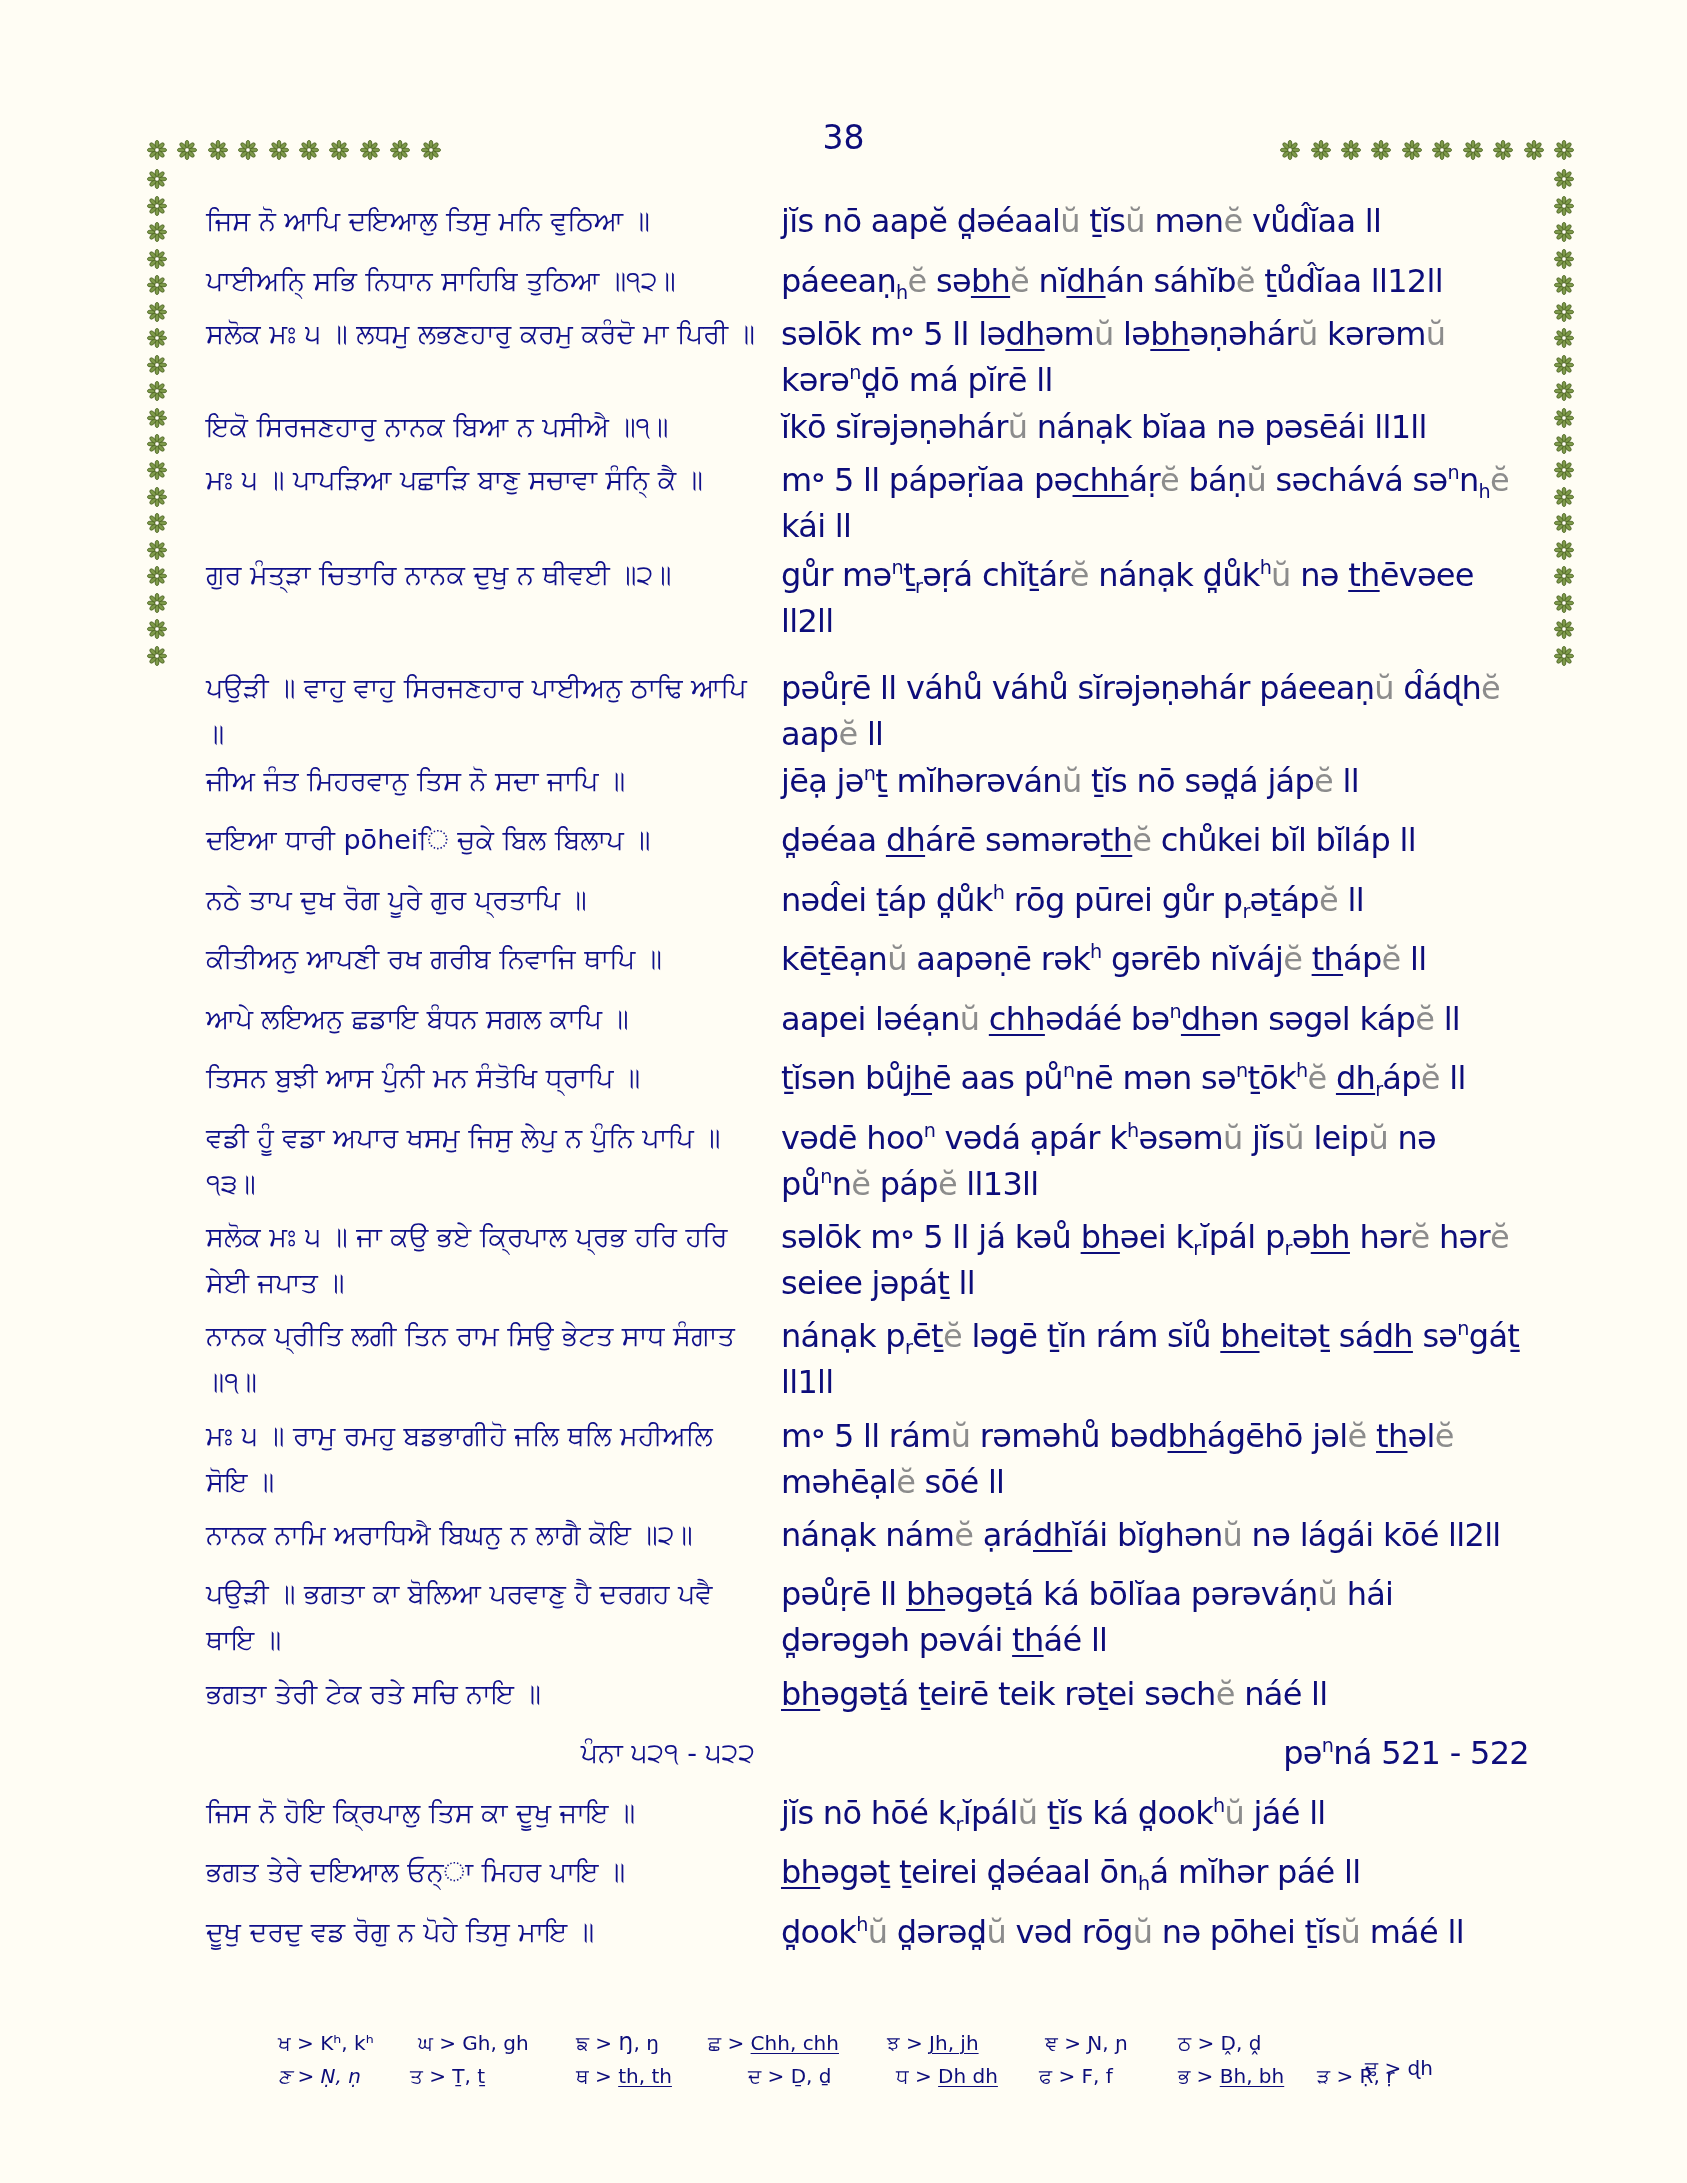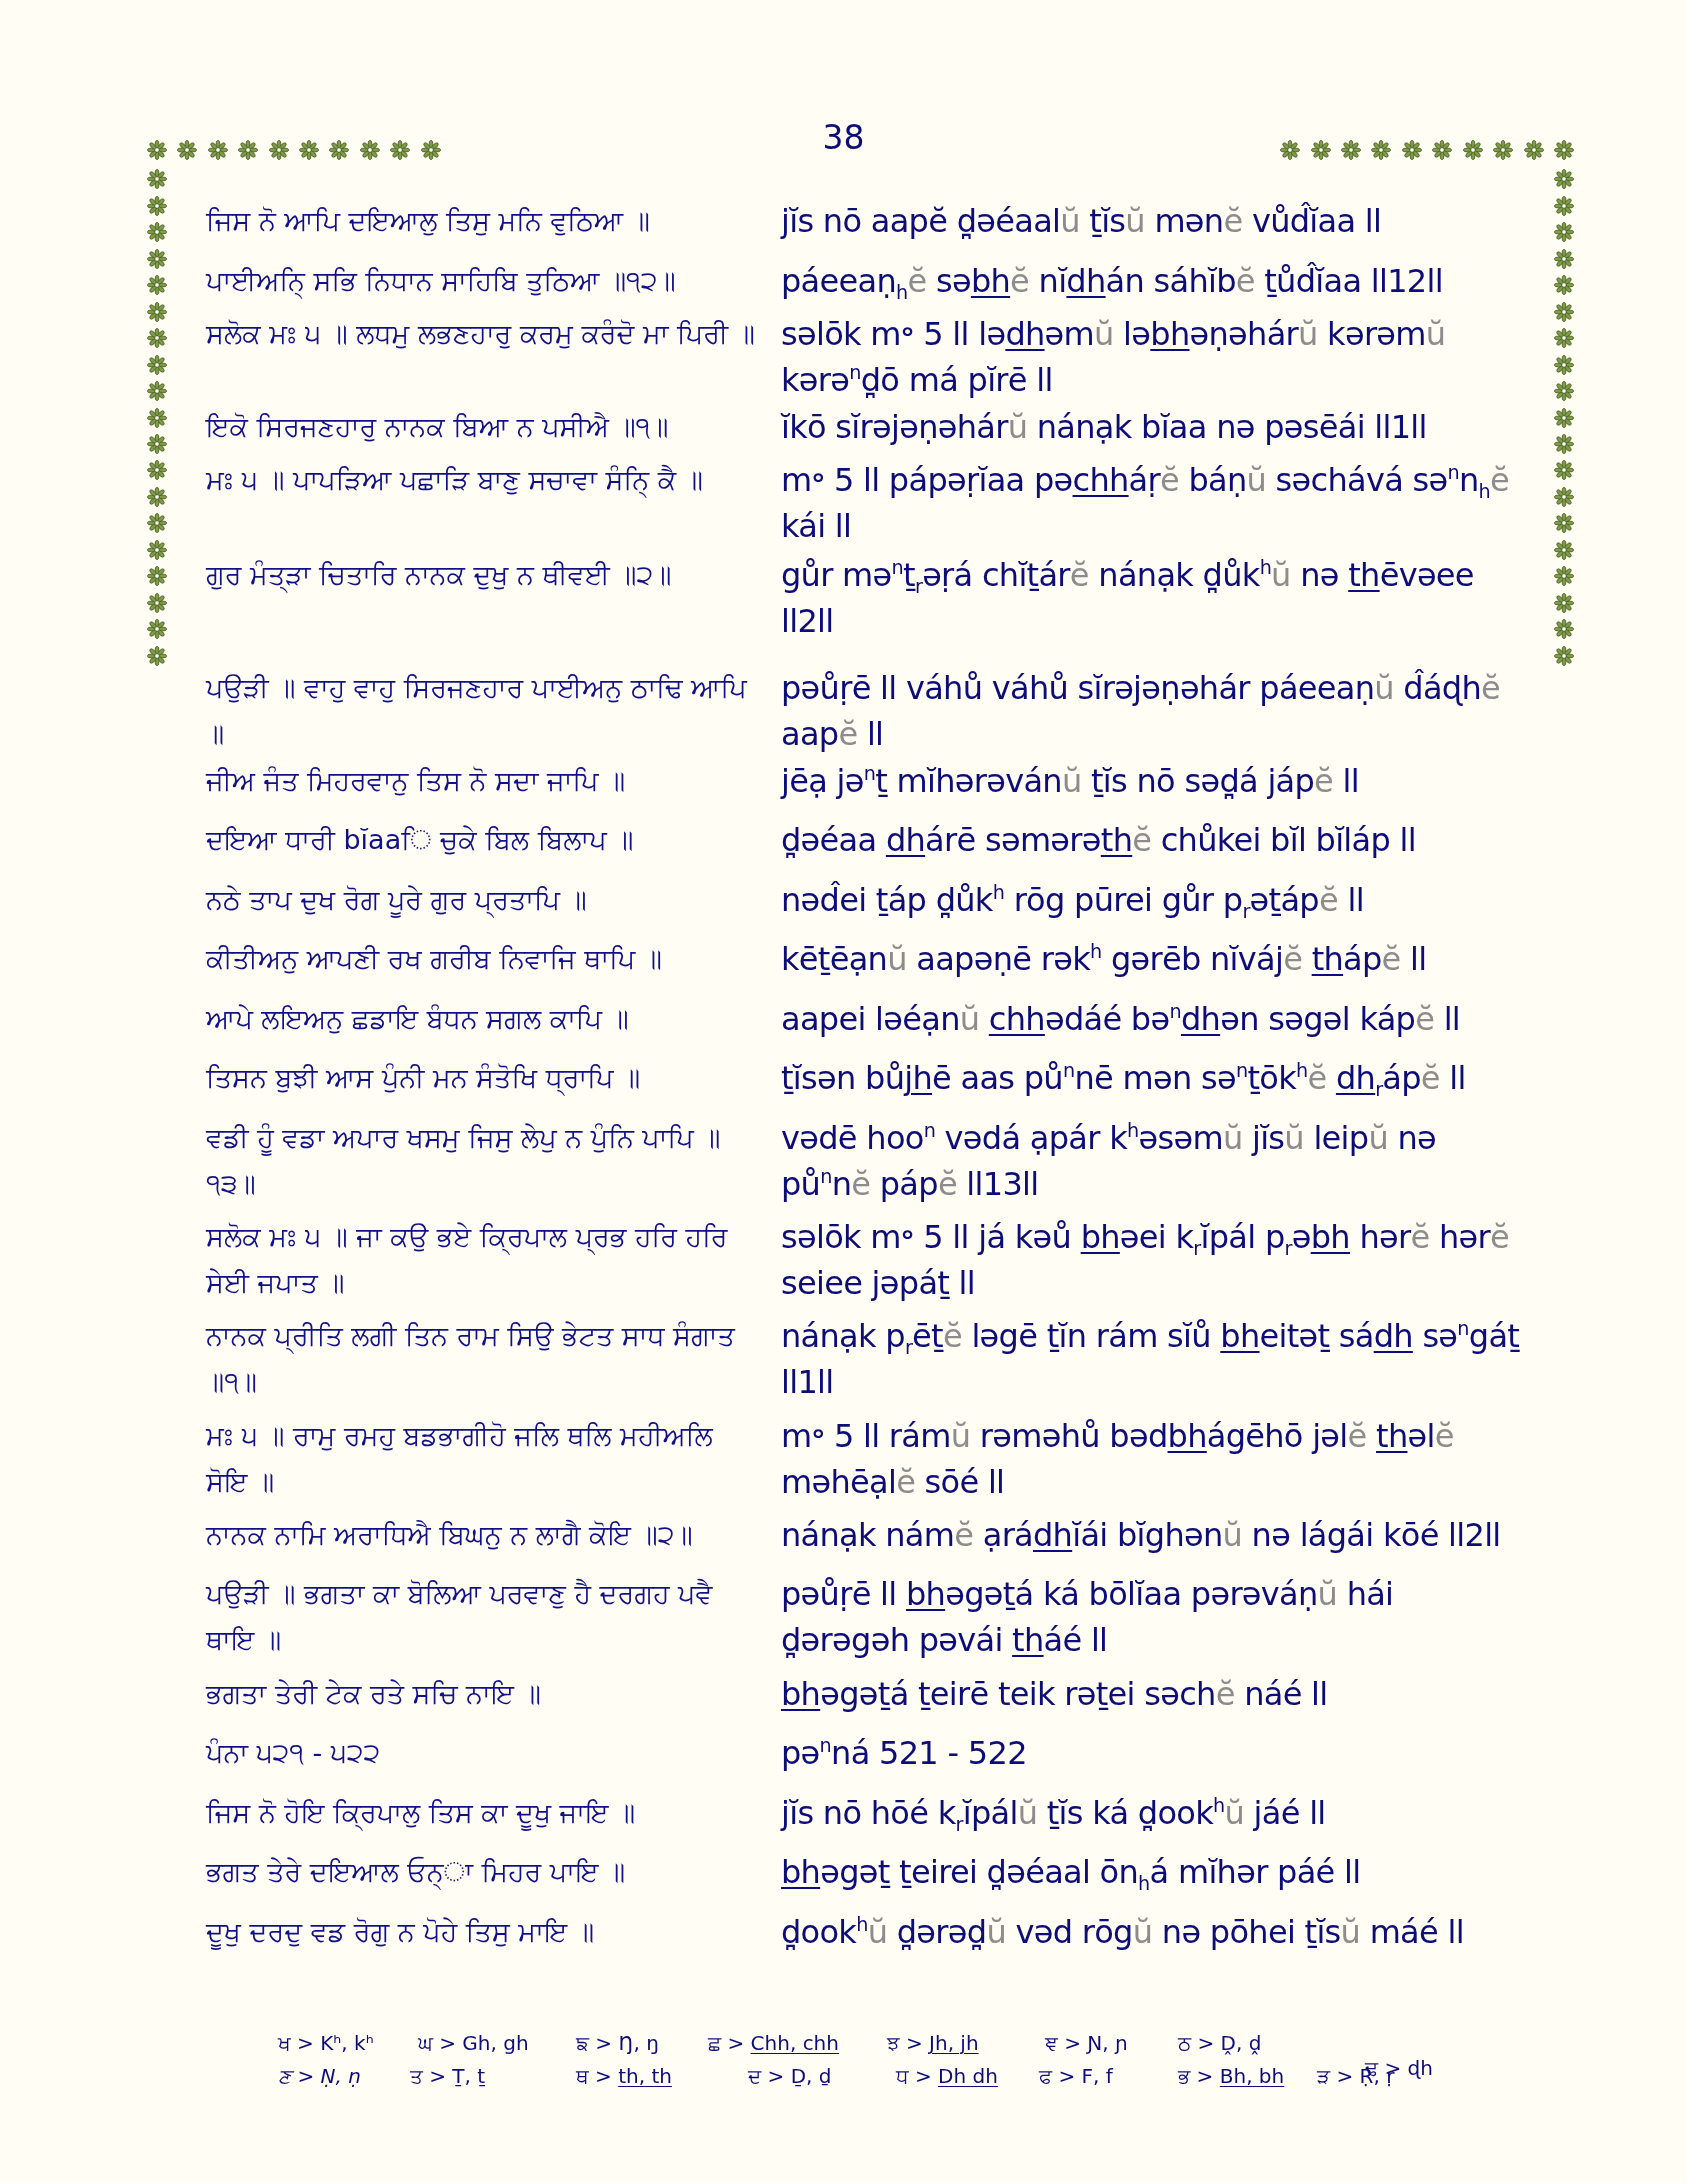--- a/index.html
+++ b/index.html
@@ -34,21 +34,21 @@
   .tr {
     position: absolute; left: 781px; width: 748px;
     font-size: 32px; line-height: 46px; color: #0d0d7a;
     font-family: "DejaVu Sans", sans-serif;
     letter-spacing: -0.7px;
   }
   .seg-grey { color: #8c8c8c; }
   .seg-u { text-decoration: underline; text-decoration-thickness: 2px; text-underline-offset: 4px; }
   .seg-sup { font-size: 60%; vertical-align: super; line-height: 0; }
   .seg-sub { font-size: 60%; vertical-align: sub; line-height: 0; }
-  .center-head { text-align: left; }
+  .center-head { text-align: right; }
   .legend {
     position: absolute; top: 2031px; left: 278px; width: 1138px;
     font-size: 20px; color: #0d0d7a;
     font-family: "DejaVu Sans", sans-serif;
   }
   .legend-row { position: relative; height: 33px; }
   .legend-item { position: absolute; white-space: nowrap; }
 </style>
 </head>
 <body>
@@ -955,21 +955,21 @@
     </div>
     <div class="row" style="top: 665px;">
       <div class="gur">ਪਉੜੀ ॥ ਵਾਹੁ ਵਾਹੁ ਸਿਰਜਣਹਾਰ ਪਾਈਅਨੁ ਠਾਢਿ ਆਪਿ ॥</div>
       <div class="tr"><span>pəůṛē ll váhů  váhů  sĭrəjəṇəhár páeeaṇ</span><span class="seg-grey">ŭ</span><span>  d̂áɖh</span><span class="seg-grey">ĕ</span><span> aap</span><span class="seg-grey">ĕ</span><span> ll</span></div>
     </div>
     <div class="row" style="top: 758px;">
       <div class="gur">ਜੀਅ ਜੰਤ ਮਿਹਰਵਾਨੁ ਤਿਸ ਨੋ ਸਦਾ ਜਾਪਿ ॥</div>
       <div class="tr"><span>jēạ  jə</span><span class="seg-sup">n</span><span>ṯ  mĭhərəván</span><span class="seg-grey">ŭ</span><span> ṯĭs  nō  səd̪á  jáp</span><span class="seg-grey">ĕ</span><span> ll</span></div>
     </div>
     <div class="row" style="top: 817px;">
-      <div class="gur">ਦਇਆ ਧਾਰੀ bĭaaਿ ਚੁਕੇ ਬਿਲ ਬਿਲਾਪ ॥</div>
+      <div class="gur">ਦਇਆ ਧਾਰੀ pōheiਿ ਚੁਕੇ ਬਿਲ ਬਿਲਾਪ ॥</div>
       <div class="tr"><span>d̪əéaa  </span><span class="seg-u">dh</span><span>árē  səmərə</span><span class="seg-u">th</span><span class="seg-grey">ĕ</span><span> chůkei  bĭl  bĭláp ll</span></div>
     </div>
     <div class="row" style="top: 877px;">
       <div class="gur">ਨਠੇ ਤਾਪ ਦੁਖ ਰੋਗ ਪੂਰੇ ਗੁਰ ਪ੍ਰਤਾਪਿ ॥</div>
       <div class="tr"><span>nəd̂ei  ṯáp  d̪ůk</span><span class="seg-sup">h</span><span> rōg  pūrei  gůr  p</span><span class="seg-sub">r</span><span>əṯáp</span><span class="seg-grey">ĕ</span><span> ll</span></div>
     </div>
     <div class="row" style="top: 936px;">
       <div class="gur">ਕੀਤੀਅਨੁ ਆਪਣੀ ਰਖ ਗਰੀਬ ਨਿਵਾਜਿ ਥਾਪਿ ॥</div>
       <div class="tr"><span>kēṯēạn</span><span class="seg-grey">ŭ</span><span>  aapəṇē  rək</span><span class="seg-sup">h</span><span> gərēb  nĭváj</span><span class="seg-grey">ĕ</span><span>  </span><span class="seg-u">th</span><span>áp</span><span class="seg-grey">ĕ</span><span> ll</span></div>
     </div>

